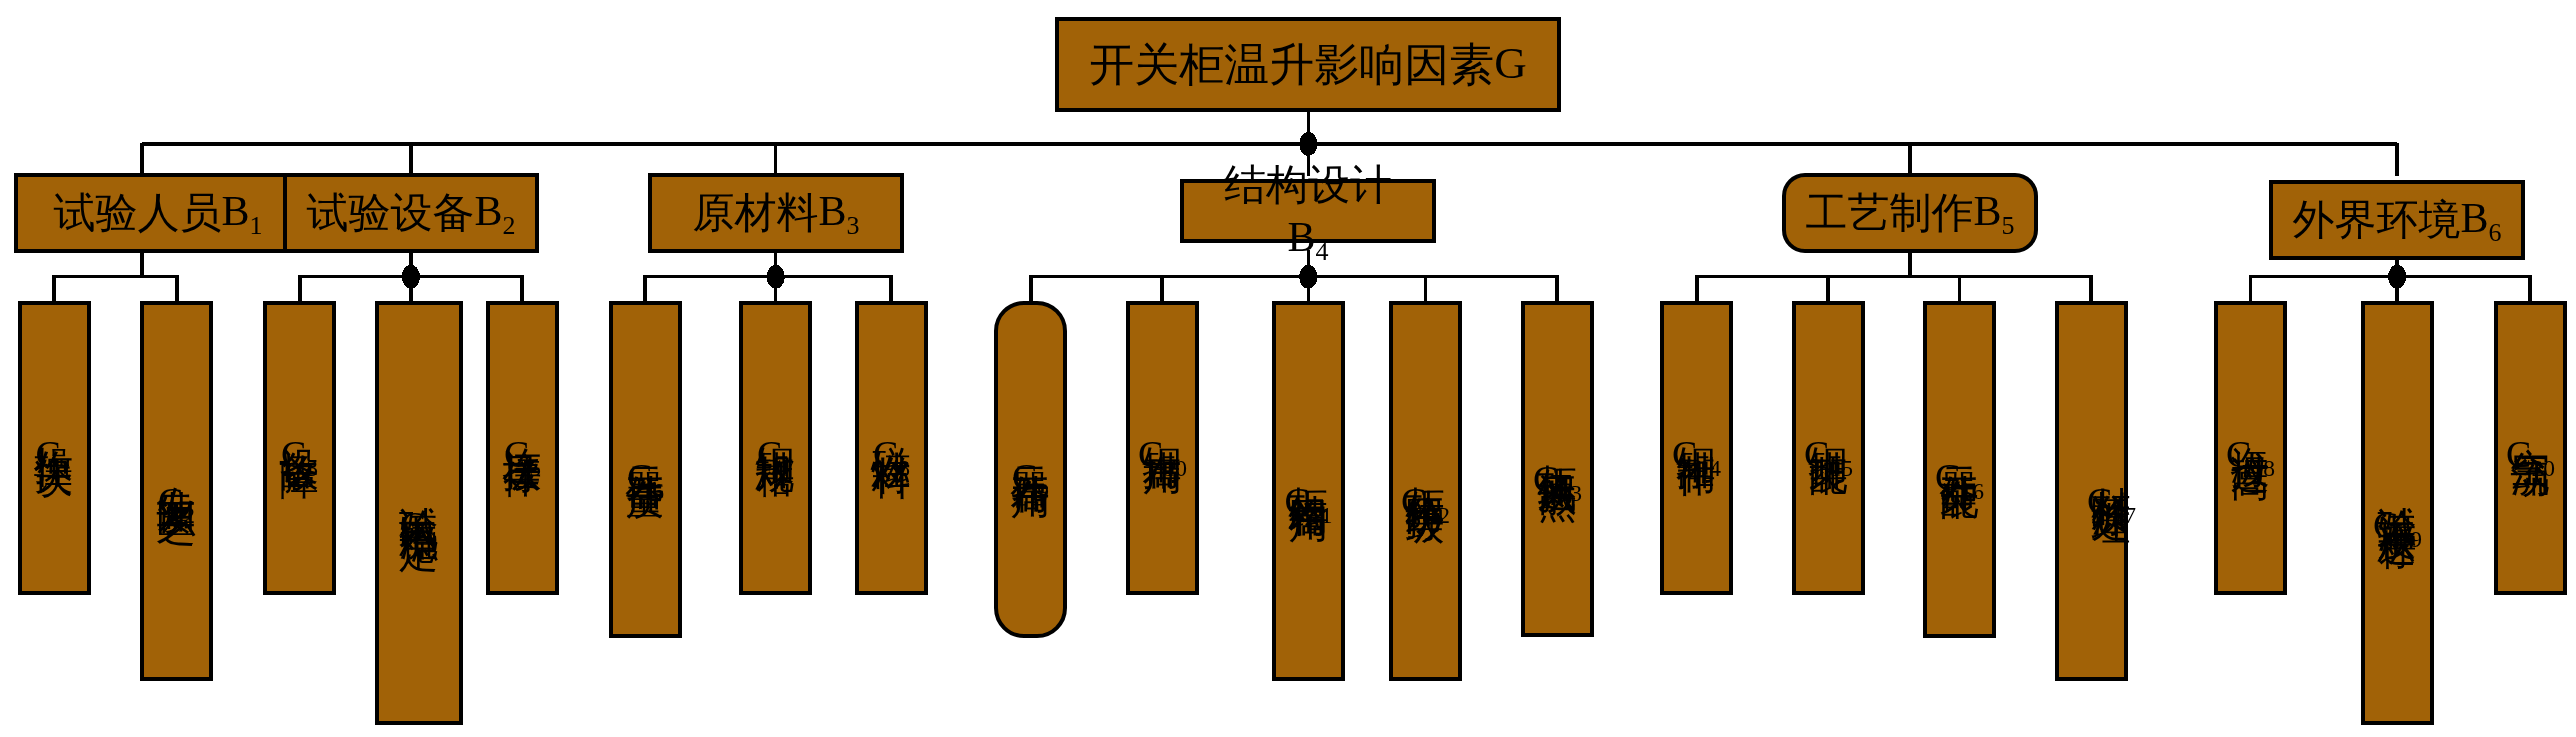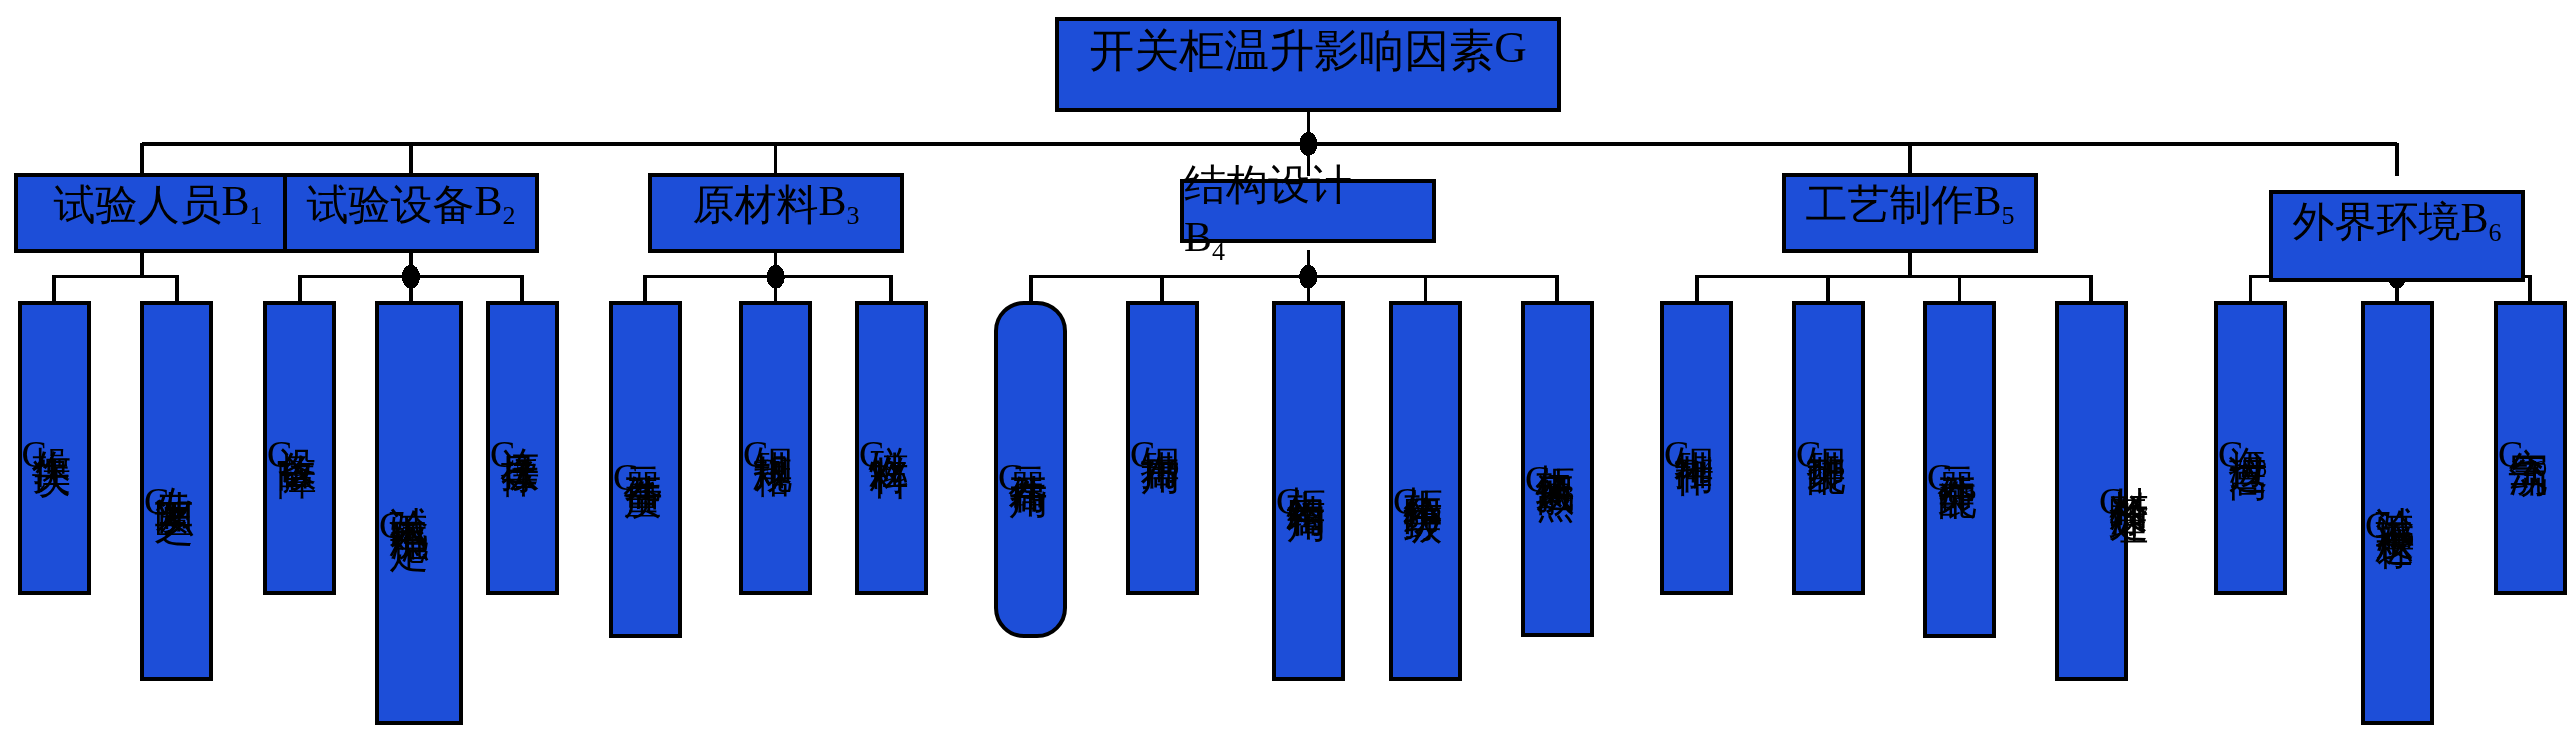--- a/index.html
+++ b/index.html
@@ -9,23 +9,23 @@
     background:#ffffff;
     font-family:"Liberation Serif","DejaVu Serif",serif;
     color:#000;
     overflow:hidden;
   }
   #connectors { position:absolute; left:0; top:0; }
   .node {
     position:absolute;
     box-sizing:border-box;
     border:4.9px solid #000;
-    background:#1d4ed8;
+    background:#a16207;
     display:flex;
-    align-items:flex-start;
+    align-items:center;
     justify-content:center;
   }
   .hnode { white-space:nowrap; }
   .rootnode { font-size:45px; }
   .bnode   { font-size:42px; }
   .lbl { display:inline-block; }
   .lbl sub { font-size:0.62em; line-height:1; }
   .cnode {
     flex-direction:column;
     padding:2.8px 0;
@@ -115,25 +115,25 @@
       <span class="lbl"><span>B</span><sub>2</sub></span>
   </div>
   <div class="node hnode bnode" style="left:648px; top:173px; width:256px; height:80px;">
     <span>原材料</span>
       <span class="lbl"><span>B</span><sub>3</sub></span>
   </div>
   <div class="node hnode bnode" style="left:1180px; top:179px; width:256px; height:64px;flex-direction:column;">
     <span>结构设计</span>
       <span class="lbl"><span>B</span><sub>4</sub></span>
   </div>
-  <div class="node hnode bnode" style="left:1782px; top:173px; width:256px; height:80px;">
+  <div class="node hnode bnode" style="left:1782px; top:173px; width:256px; height:80px;border-radius:23px;">
     <span>工艺制作</span>
       <span class="lbl"><span>B</span><sub>5</sub></span>
   </div>
-  <div class="node hnode bnode" style="left:2269px; top:190px; width:256px; height:92px;">
+  <div class="node hnode bnode" style="left:2269px; top:180px; width:256px; height:80px;">
     <span>外界环境</span>
       <span class="lbl"><span>B</span><sub>6</sub></span>
   </div>
 
   <div class="node cnode" style="left:17.5px; top:301px; width:73px; height:294px;">
     <div class="vtext">操作失误</div>
     <div class="clbl"><span>C</span><sub>1</sub></div>
   </div>
   <div class="node cnode" style="left:140px; top:301px; width:73px; height:380px;">
     <div class="vtext">专业知识匮乏</div>

